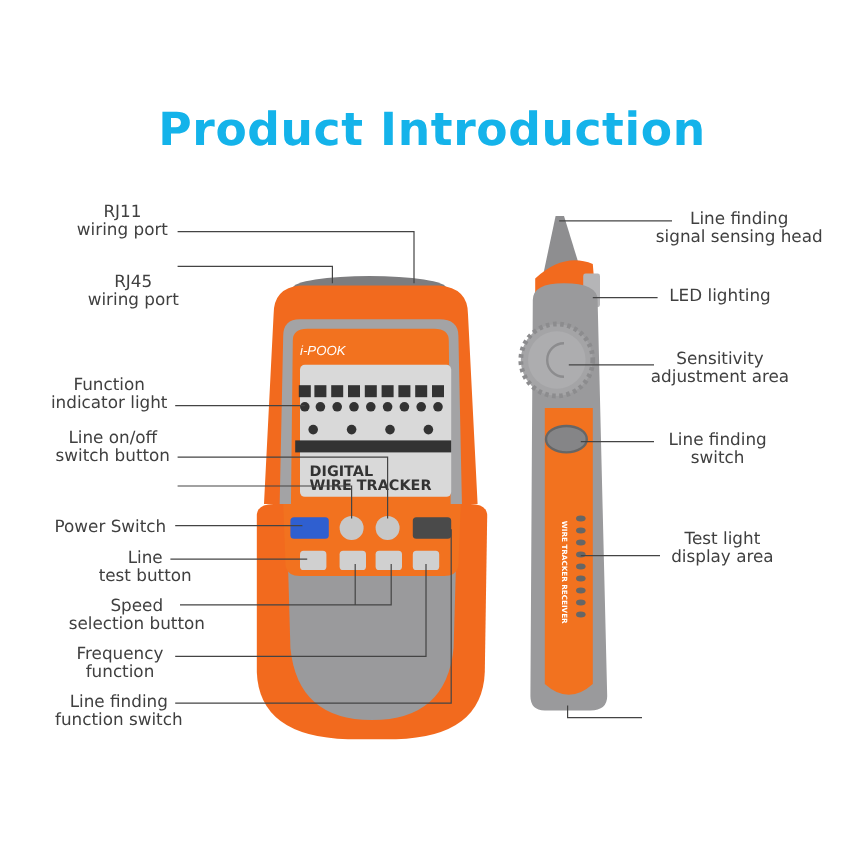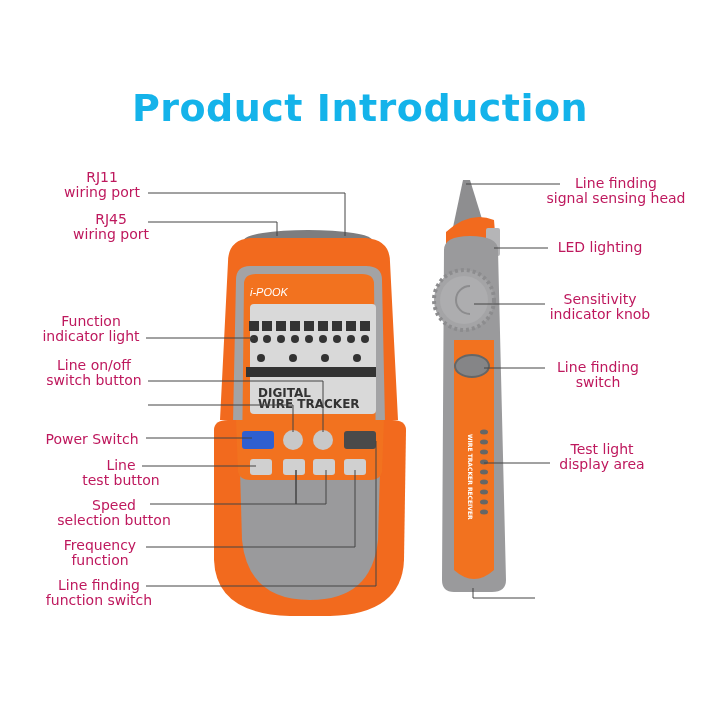--- a/index.html
+++ b/index.html
@@ -1,18 +1,18 @@
 <!DOCTYPE html>
 <html><head>
 <meta charset="utf-8">
 <style>
   html,body{margin:0;padding:0;background:#fff;}
   #root{position:relative;width:720px;height:720px;overflow:hidden;background:#fff;font-family:"DejaVu Sans","Liberation Sans",sans-serif;color:#222;padding-left:36px;}
   .title{position:absolute;left:0;top:86px;width:720px;text-align:center;font-size:38px;font-weight:bold;color:#14b3ea;letter-spacing:0.5px;}
-  .lbl{position:absolute;font-size:14px;line-height:15px;color:#be185d;text-align:center;white-space:nowrap;}
+  .lbl{position:absolute;font-size:14px;line-height:15px;color:#404040;text-align:center;white-space:nowrap;}
   .lbl span{display:block;}
   svg{position:absolute;left:0;top:0;}
 </style>
 </head>
 <body>
 
 <div id="root">
 
   <div class="title">Product Introduction</div>
 
@@ -131,21 +131,21 @@
       <polyline points="484,368 545,368"></polyline>
       <polyline points="484,463 550,463"></polyline>
       <polyline points="473,588 473,598 535,598"></polyline>
     </g>
   </svg>
 
   <div class="lbl" style="left:58px;top:170px;width:88px">
     <span>RJ11</span>
       <span>wiring port</span>
     </div>
-  <div class="lbl" style="left:66px;top:212px;width:90px">
+  <div class="lbl" style="left:66px;top:228px;width:90px">
     <span>RJ45</span>
       <span>wiring port</span>
     </div>
   <div class="lbl" style="left:36px;top:314px;width:110px">
     <span>Function</span>
       <span>indicator light</span>
     </div>
   <div class="lbl" style="left:40px;top:358px;width:108px">
     <span>Line on/off</span>
       <span>switch button</span>
@@ -172,21 +172,21 @@
 
   <div class="lbl" style="left:536px;top:176px;width:160px">
     <span>Line finding</span>
       <span>signal sensing head</span>
     </div>
   <div class="lbl" style="left:552px;top:240px;width:96px">
     <span>LED lighting</span>
     </div>
   <div class="lbl" style="left:530px;top:292px;width:140px">
     <span>Sensitivity</span>
-      <span>indicator knob</span>
+      <span>adjustment area</span>
     </div>
   <div class="lbl" style="left:548px;top:360px;width:100px">
     <span>Line finding</span>
       <span>switch</span>
     </div>
   <div class="lbl" style="left:552px;top:442px;width:100px">
     <span>Test light</span>
       <span>display area</span>
     </div>
 

